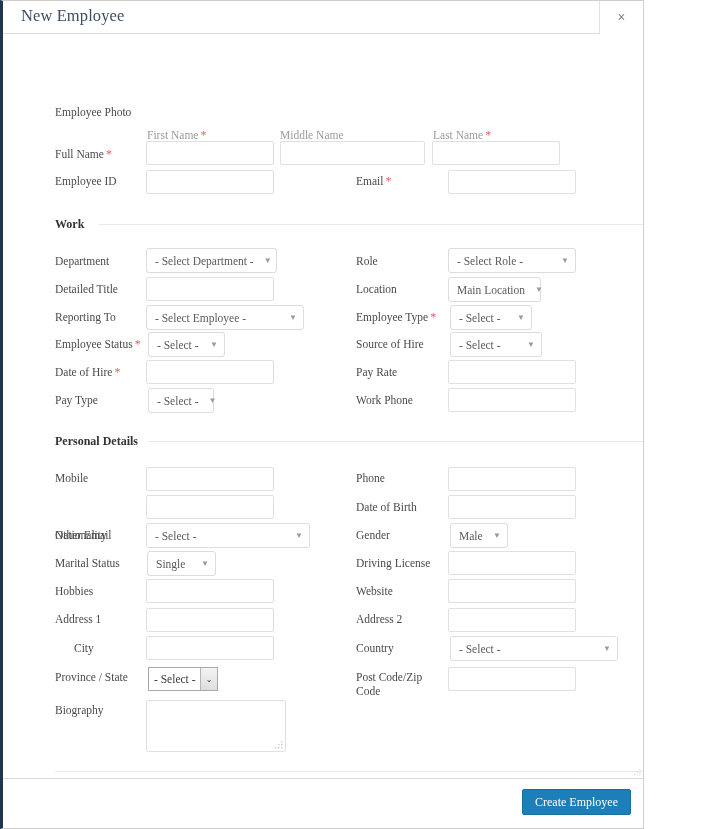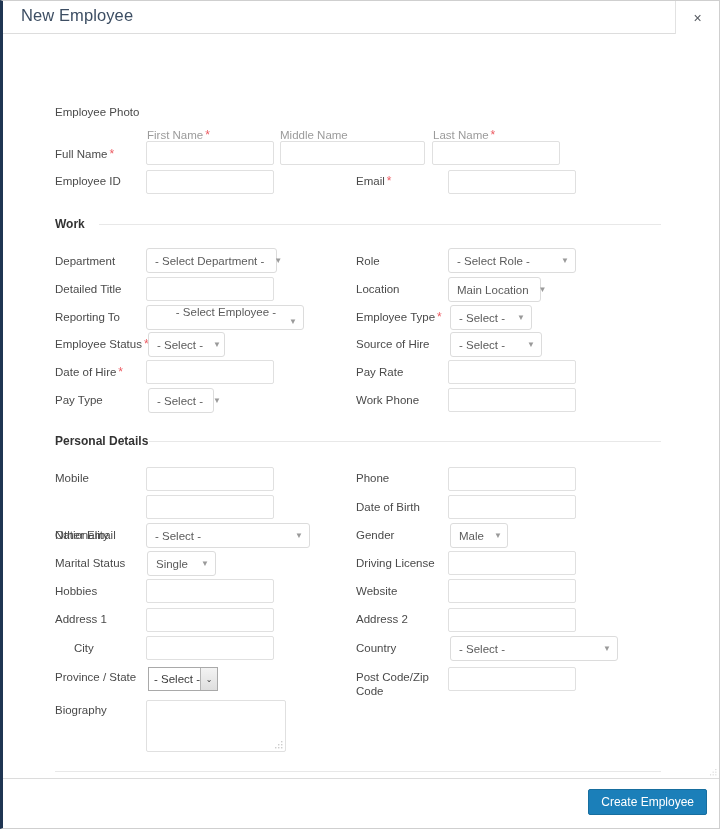--- a/index.html
+++ b/index.html
@@ -5,26 +5,27 @@
   * { box-sizing: border-box; }
   html, body {
     margin: 0; padding: 0;
     background: #ffffff;
     font-family: "Liberation Sans", sans-serif;
   }
   body { width: 720px; height: 829px; overflow: hidden; }
 
   .window {
     position: relative;
-    width: 720px; height: 829px;
+    width: 644px; height: 829px;
     background: #ffffff;
     border-left: 3px solid #1f3552;
     border-right: 1px solid #cfcfcf;
     border-top: 1px solid #cfcfcf;
     border-bottom: 1px solid #cfcfcf;
+    font-family: Liberation Serif, serif;
   }
 
   
   .titlebar {
     position: relative;
     height: 33px;
     border-bottom: 1px solid #dddddd;
     background: #ffffff;
   }
   .titlebar-title {
@@ -227,21 +228,21 @@
     <div class="lbl" style="left:52px; top:220px;">Department</div>
     <div class="sel" style="left:143px; top:214px; width:131px;">
         <span>- Select Department -</span>
         <span class="caret">▼</span>
       </div>
 
     <div class="lbl" style="left:52px; top:248px;">Detailed Title</div>
     <div class="txt" style="left:143px; top:243px; width:128px;"></div>
 
     <div class="lbl" style="left:52px; top:276px;">Reporting To</div>
-    <div class="sel" style="left:143px; top:271px; width:158px;flex-direction:column;">
+    <div class="sel" style="left:143px; top:271px; width:158px;">
         <span>- Select Employee -</span>
         <span class="caret">▼</span>
       </div>
 
     <div class="lbl" style="left:52px; top:303px;"><span>Employee Status</span><span class="req">*</span></div>
     <div class="sel" style="left:145px; top:298px; width:77px;">
         <span>- Select -</span>
         <span class="caret">▼</span>
       </div>
 

